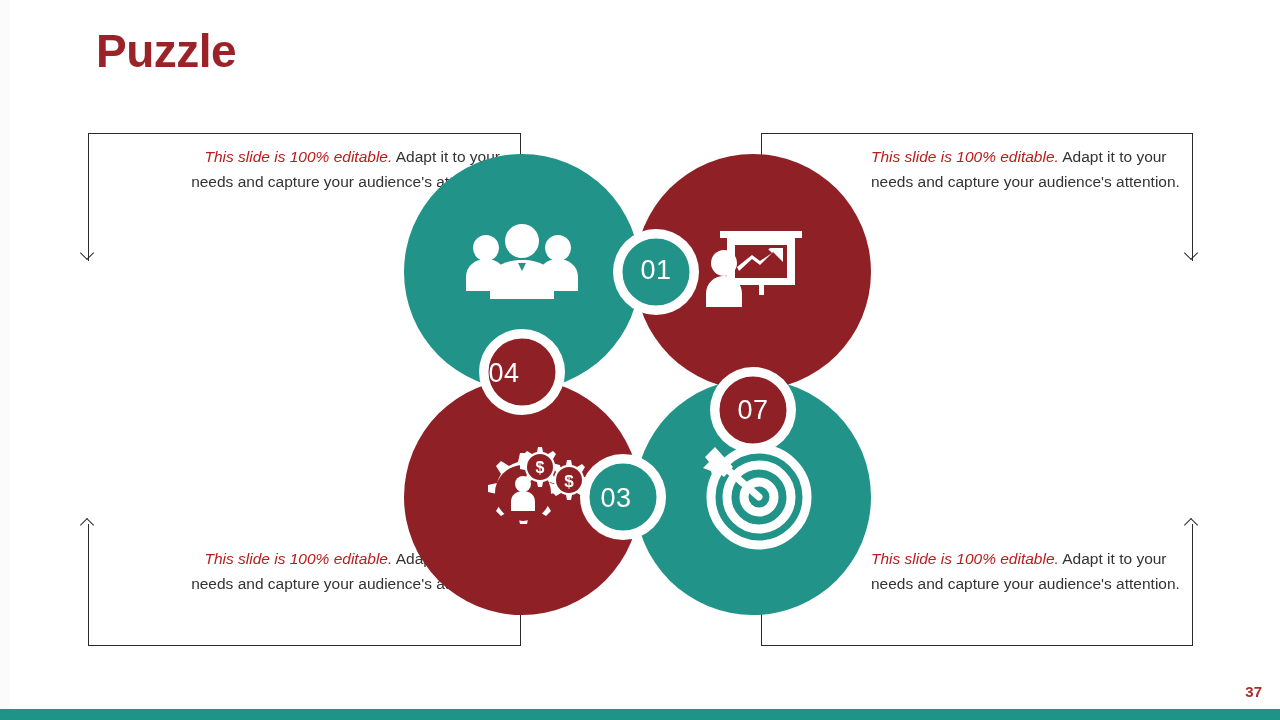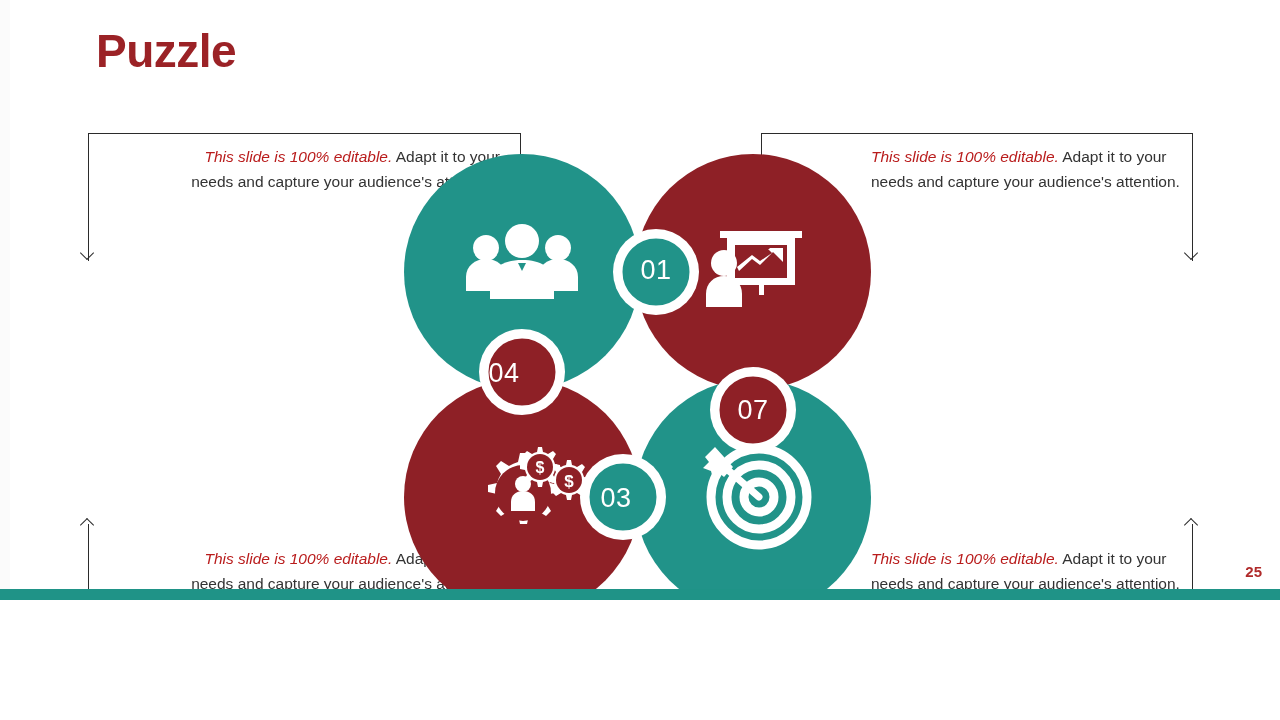--- a/index.html
+++ b/index.html
@@ -6,21 +6,21 @@
     margin: 0;
     padding: 0;
     background: #ffffff;
   }
   body {
     font-family: "Liberation Sans", sans-serif;
   }
   .slide {
     position: relative;
     width: 1280px;
-    height: 600px;
+    height: 720px;
     background: #ffffff;
     overflow: hidden;
   }
   
   .edge-strip {
     position: absolute;
     left: 0; top: 0;
     width: 10px; height: 720px;
     background: #fbfbfb;
   }
@@ -314,15 +314,15 @@
       </g>
     </svg>
 
     <div class="badge-label badge-01">01</div>
     <div class="badge-label badge-02">07</div>
     <div class="badge-label badge-03">03</div>
     <div class="badge-label badge-04">04</div>
   </div>
 
   <div class="bottom-bar"></div>
-  <div class="page-number">25</div>
+  <div class="page-number">37</div>
 
 </div>
 
 </body></html>

